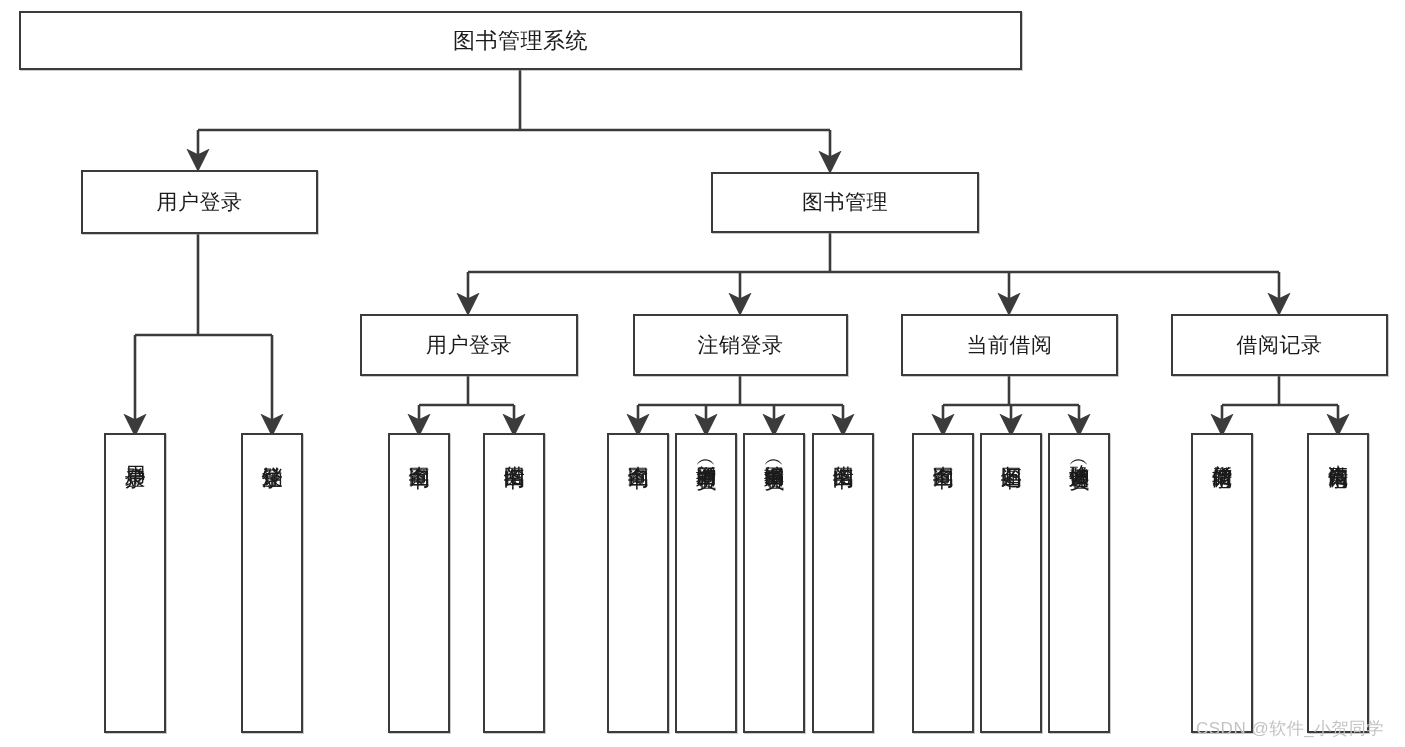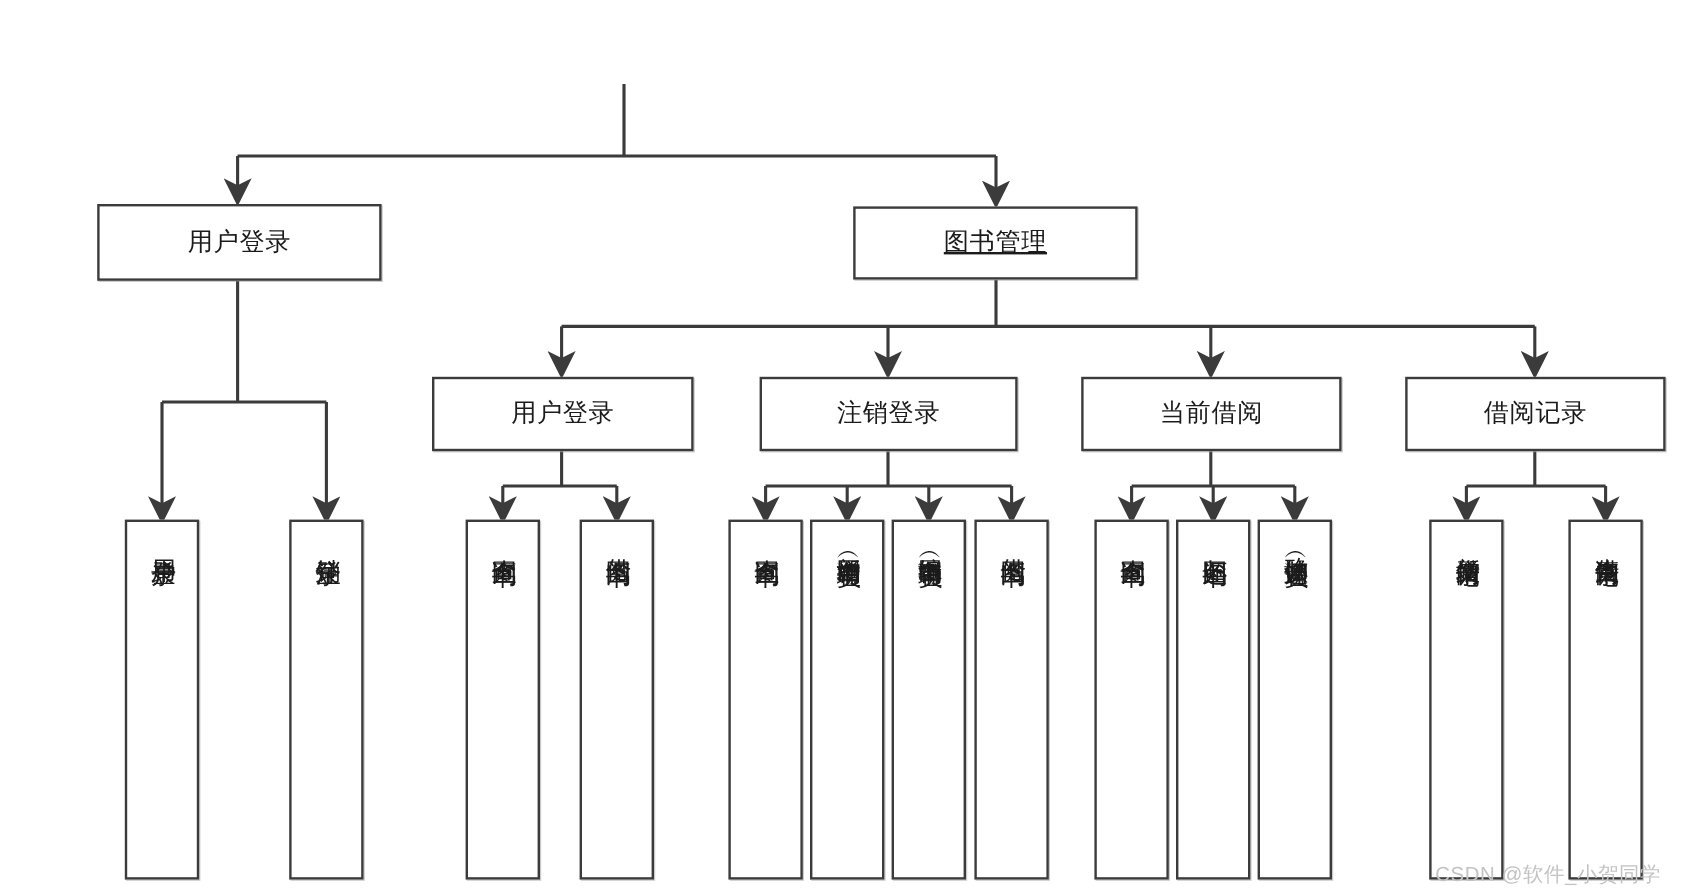--- a/index.html
+++ b/index.html
@@ -123,26 +123,29 @@
       <path d="M 1011 405 L 1011 433" marker-end="url(#arrow)"></path>
       <path d="M 1079 405 L 1079 433" marker-end="url(#arrow)"></path>
 
       <path d="M 1279 376 L 1279 405"></path>
       <path d="M 1222 405 L 1338 405"></path>
       <path d="M 1222 405 L 1222 433" marker-end="url(#arrow)"></path>
       <path d="M 1338 405 L 1338 433" marker-end="url(#arrow)"></path>
     </g>
   </svg>
 
+  <div class="node root horizontal" style="left:19px; top:11px; width:1003px; height:59px;">
+    <span class="node-label">图书管理系统</span>
+  </div>
 
   <div class="node horizontal" style="left:81px; top:170px; width:237px; height:64px;">
     <span class="node-label">用户登录</span>
   </div>
 
-  <div class="node horizontal" style="left:711px; top:172px; width:237px; height:61px;text-decoration:underline;">
+  <div class="node horizontal" style="left:711px; top:172px; width:268px; height:61px;">
     <span class="node-label">图书管理</span>
   </div>
 
   <div class="node horizontal" style="left:360px; top:314px; width:218px; height:62px;">
     <span class="node-label">用户登录</span>
   </div>
 
   <div class="node horizontal" style="left:633px; top:314px; width:215px; height:62px;">
     <span class="node-label">注销登录</span>
   </div>

